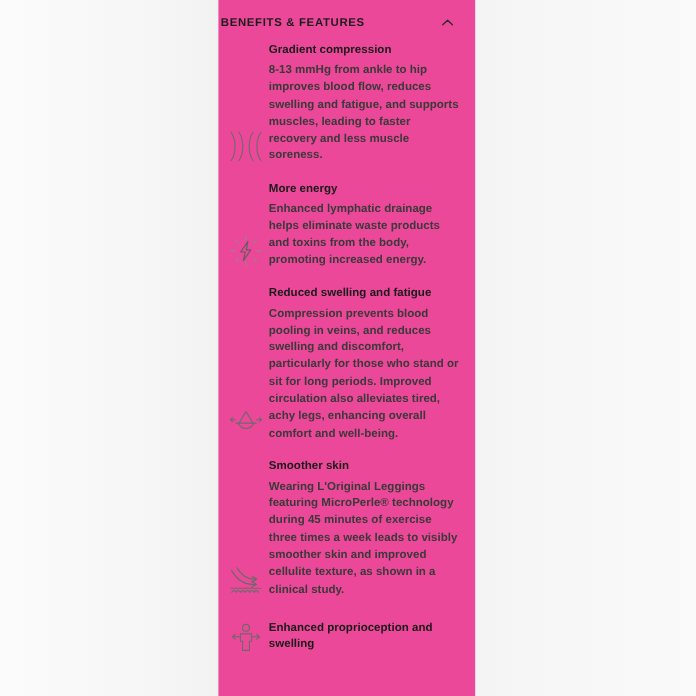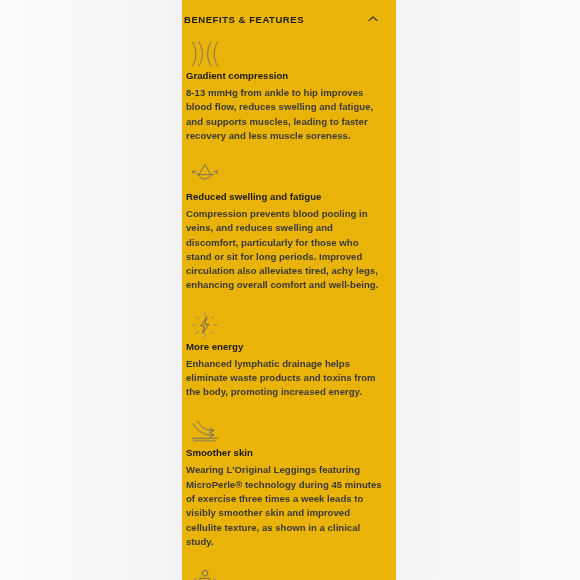--- a/index.html
+++ b/index.html
@@ -32,21 +32,21 @@
     width: 184px; height: 580px;
     background: linear-gradient(to right, #f4f4f4 0%, #f7f7f7 40%, #fafafa 100%);
   }
   
   .panel {
     position: absolute;
     left: 182px;
     top: 0;
     width: 214px;
     height: 580px;
-    background: #eab308;
+    background: #ec4899;
     box-sizing: border-box;
     padding: 0;
   }
   .panel-header {
     display: flex;
     align-items: center;
     justify-content: space-between;
     padding: 12px 14px 10px 2px;
     margin: 0 0 0 0;
     box-sizing: border-box;
@@ -71,23 +71,22 @@
     margin-right: 2px;
   }
   .chevron svg { display: block; }
 
   .features {
     padding: 0 10px 0 4px;
     box-sizing: border-box;
   }
   .feature {
     display: flex;
-    align-items: flex-start;
+    align-items: flex-end;
     margin-bottom: 14px;
-    flex-direction: column;
   }
   .feature:last-child { margin-bottom: 0; }
 
   .feature-icon {
     flex: 0 0 auto;
     width: 38px;
     height: 34px;
     display: flex;
     align-items: flex-start;
     justify-content: center;
@@ -146,39 +145,20 @@
               <path d="M4.5 3 C9 9.5 9 20.5 4.5 27"></path>
               <path d="M11 3 C15.5 9.5 15.5 20.5 11 27"></path>
               <path d="M23 3 C18.5 9.5 18.5 20.5 23 27"></path>
               <path d="M29.5 3 C25 9.5 25 20.5 29.5 27"></path>
             </g>
           </svg>
         </span>
         <div class="feature-body">
           <p class="feature-title">Gradient compression</p>
           <p class="feature-desc">8-13 mmHg from ankle to hip improves blood flow, reduces swelling and fatigue, and supports muscles, leading to faster recovery and less muscle soreness.</p>
-        </div>
-      </div>
-
-      <div class="feature">
-        <span class="feature-icon">
-          <svg width="34" height="30" viewBox="0 0 34 30" aria-hidden="true">
-            <g fill="none" stroke="#6a6a6a" stroke-width="0.9" stroke-linecap="round" stroke-linejoin="round">
-              <path d="M17 5 L23.2 15.2 A6.9 6.9 0 0 1 10.8 15.2 Z"></path>
-              <path d="M8.6 14.6 L25.4 14.6"></path>
-              <path d="M8.2 11.8 L4.4 11.8"></path>
-              <path d="M5.9 10.1 L4.1 11.8 L5.9 13.5"></path>
-              <path d="M25.8 11.8 L29.6 11.8"></path>
-              <path d="M28.1 10.1 L29.9 11.8 L28.1 13.5"></path>
-            </g>
-          </svg>
-        </span>
-        <div class="feature-body">
-          <p class="feature-title">Reduced swelling and fatigue</p>
-          <p class="feature-desc">Compression prevents blood pooling in veins, and reduces swelling and discomfort, particularly for those who stand or sit for long periods. Improved circulation also alleviates tired, achy legs, enhancing overall comfort and well-being.</p>
         </div>
       </div>
 
       <div class="feature">
         <span class="feature-icon">
           <svg width="34" height="30" viewBox="0 0 34 30" aria-hidden="true">
             <g fill="none" stroke="#8a8a8a" stroke-width="0.85" stroke-linecap="round">
               <path d="M17 2.5 L17 6"></path>
               <path d="M17 24 L17 27.5"></path>
               <path d="M4.5 15 L8 15"></path>
@@ -193,20 +173,39 @@
         </span>
         <div class="feature-body">
           <p class="feature-title">More energy</p>
           <p class="feature-desc">Enhanced lymphatic drainage helps eliminate waste products and toxins from the body, promoting increased energy.</p>
         </div>
       </div>
 
       <div class="feature">
         <span class="feature-icon">
           <svg width="34" height="30" viewBox="0 0 34 30" aria-hidden="true">
+            <g fill="none" stroke="#6a6a6a" stroke-width="0.9" stroke-linecap="round" stroke-linejoin="round">
+              <path d="M17 5 L23.2 15.2 A6.9 6.9 0 0 1 10.8 15.2 Z"></path>
+              <path d="M8.6 14.6 L25.4 14.6"></path>
+              <path d="M8.2 11.8 L4.4 11.8"></path>
+              <path d="M5.9 10.1 L4.1 11.8 L5.9 13.5"></path>
+              <path d="M25.8 11.8 L29.6 11.8"></path>
+              <path d="M28.1 10.1 L29.9 11.8 L28.1 13.5"></path>
+            </g>
+          </svg>
+        </span>
+        <div class="feature-body">
+          <p class="feature-title">Reduced swelling and fatigue</p>
+          <p class="feature-desc">Compression prevents blood pooling in veins, and reduces swelling and discomfort, particularly for those who stand or sit for long periods. Improved circulation also alleviates tired, achy legs, enhancing overall comfort and well-being.</p>
+        </div>
+      </div>
+
+      <div class="feature">
+        <span class="feature-icon">
+          <svg width="34" height="30" viewBox="0 0 34 30" aria-hidden="true">
             <g fill="none" stroke="#6a6a6a" stroke-width="0.95" stroke-linecap="round" stroke-linejoin="round">
               <path d="M5 7.5 C10 16 17 19.5 25 19"></path>
               <path d="M21.4 16.2 L25.6 19.1 L21.8 21.2"></path>
               <path d="M9.5 5.2 C13.5 12 19 15 25.4 14.6"></path>
               <path d="M22.2 12.2 L25.9 14.7 L22.6 16.6"></path>
               <path d="M4.5 22.2 L29.5 22.2"></path>
               <path d="M5.2 25.6 C6.4 23.6 7.7 23.6 8.9 25.6 C10.1 23.6 11.4 23.6 12.6 25.6
                        C13.8 23.6 15.1 23.6 16.3 25.6 C17.5 23.6 18.8 23.6 20 25.6
                        C21.2 23.6 22.5 23.6 23.7 25.6 C24.9 23.6 26.2 23.6 27.4 25.6"></path>
             </g>

